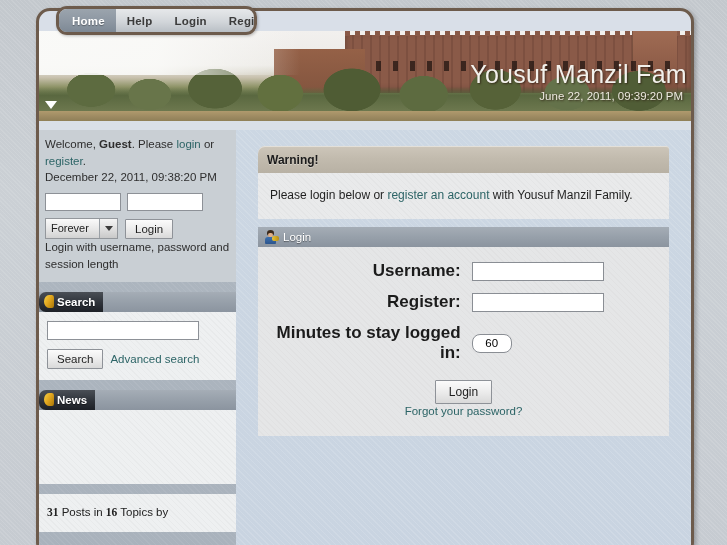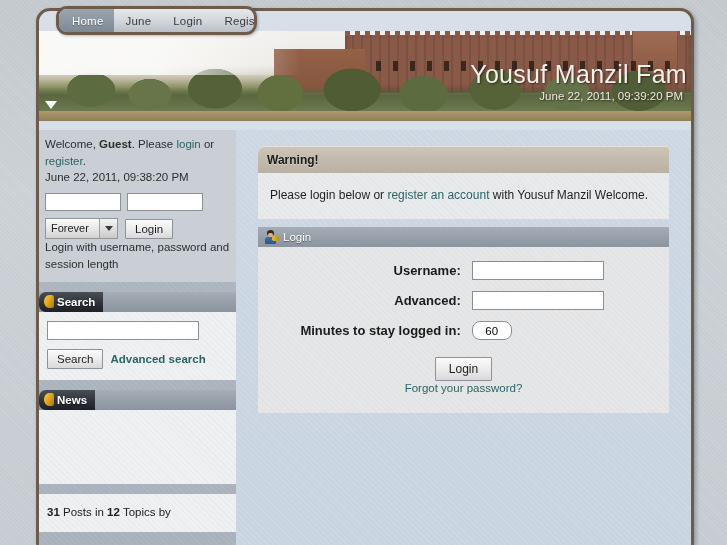--- a/index.html
+++ b/index.html
@@ -49,20 +49,21 @@
     box-shadow: 1px 1px 3px rgba(0,0,0,.25);
   }
   .tab {
     display: flex; align-items: center; justify-content: flex-end;
     padding: 0 11px;
     font-size: 11.5px;
     color: #3b3b3b;
     cursor: pointer;
     letter-spacing: .2px;
     white-space: nowrap;
+    font-weight: bold;
   }
   .tab.first { padding-left: 13px; }
   .tab.active {
     background: linear-gradient(180deg,#9ba4ad 0%, #8e98a3 50%, #7e8995 100%);
     color: #ffffff;
     text-shadow: 0 1px 1px rgba(0,0,0,.35);
   }
 
   
   #banner {
@@ -263,23 +264,23 @@
   }
   .sb-body.tall { min-height: 74px; }
   .sb-search-input {
     width: 152px; height: 19px;
     border: 1px solid #8d9197;
     background: #fff;
     font-size: 11px; padding: 0 3px;
     font-family: "Liberation Sans", sans-serif;
   }
   .sb-search-row { margin-top: 9px; display: flex; align-items: center; gap: 7px; }
-  .sb-search-row a { color: #2c6466; text-decoration: none; font-size: 11.5px; font-weight: bold; }
+  .sb-search-row a { color: #2c6466; text-decoration: none; font-size: 11.5px; }
   .sb-stats { font-size: 11.5px; color: #222; line-height: 1.65; }
-  .sb-stats b { font-weight: bold; }
+  .sb-stats b { font-weight: bold; font-family: Liberation Serif, serif; }
 
   
   #main {
     flex: 1 1 auto;
     padding: 16px 22px 0 22px;
     background:
       repeating-linear-gradient(45deg, rgba(255,255,255,.12) 0 1px, rgba(0,0,0,0) 1px 4px),
       linear-gradient(180deg,#ccd7e3 0%, #c9d4e1 100%);
   }
   .warn-head {
@@ -345,21 +346,21 @@
     padding: 14px 0 18px 0;
   }
   .form-row {
     display: flex; align-items: center;
     margin-bottom: 11px;
   }
   .form-label {
     width: 52%;
     text-align: right;
     padding-right: 11px;
-    font-size: 13px; font-weight: bold; color: #1b1b1b;
+    font-size: 17px; font-weight: bold; color: #1b1b1b;
   }
   .form-field input[type=text], .form-field input[type=password] {
     width: 132px; height: 19px;
     border: 1px solid #8a8e94;
     background: #ffffff;
     font-size: 11.5px; padding: 0 4px;
     font-family: "Liberation Sans", sans-serif;
   }
   .form-field input.small {
     width: 40px; height: 19px; text-align: center; border-radius: 8px;
@@ -396,21 +397,21 @@
     </div>
 
     <div id="body-wrap">
 
       <div id="sidebar">
 
         <div class="sb-top">
           <div>
             <span>Welcome, </span><b>Guest</b><span>. Please </span><a href="#">login</a><span> or </span><a href="#">register</a><span>.</span>
           </div>
-          <div>June 22, 2011, 09:38:20 PM</div>
+          <div>December 22, 2011, 09:38:20 PM</div>
 
           <div class="sb-row-inputs">
             <input type="text" value="" style="">
             <input type="password" value="" style="">
           </div>
 
           <div class="sb-row-controls">
             <div class="sb-select">
               <span>Forever</span>
               <span class="arrow-box">
@@ -445,35 +446,35 @@
               <span class="gold-icon"></span>
               <span class="sb-head-title">News</span>
             </div>
           </div>
           <div class="sb-body tall"></div>
         </div>
 
         <div class="sb-block">
           <div class="sb-body">
             <div class="sb-stats">
-              <b>31</b><span> Posts in </span><b>12</b><span> Topics by</span><br>
+              <b>31</b><span> Posts in </span><b>16</b><span> Topics by</span><br>
               
             </div>
           </div>
         </div>
       </div>
 
       <div id="main">
 
         <div class="warn-head">
           <span class="warn-head-title">Warning!</span>
         </div>
         <div class="warn-body">
           <div>
-            <span>Please login below or </span><a href="#">register an account</a><span> with Yousuf Manzil Welcome.</span>
+            <span>Please login below or </span><a href="#">register an account</a><span> with Yousuf Manzil Family.</span>
           </div>
         </div>
 
         <div class="login-head">
           <span class="person-icon">
             <span class="head"></span>
               <span class="face"></span>
               <span class="body2"></span>
               <span class="key"></span>
           </span>
@@ -482,21 +483,21 @@
 
         <div class="login-body">
           <div class="form-row">
             <div class="form-label">Username:</div>
             <div class="form-field">
               <input type="text" value="" style="">
             </div>
           </div>
 
           <div class="form-row">
-            <div class="form-label">Advanced:</div>
+            <div class="form-label">Register:</div>
             <div class="form-field">
               <input type="password" value="" style="">
             </div>
           </div>
 
           <div class="form-row">
             <div class="form-label">Minutes to stay logged in:</div>
             <div class="form-field">
               <input type="text" class="small" value="60" style="">
             </div>
@@ -513,21 +514,21 @@
 
       </div>
     </div>
   </div>
 
   <div id="tabstrip">
       <div class="tab active first">
         <span>Home</span>
       </div>
       <div class="tab">
-        <span>June</span>
+        <span>Help</span>
       </div>
       <div class="tab">
         <span>Login</span>
       </div>
       <div class="tab">
         <span>Register</span>
       </div>
     </div>
 </div>
 

